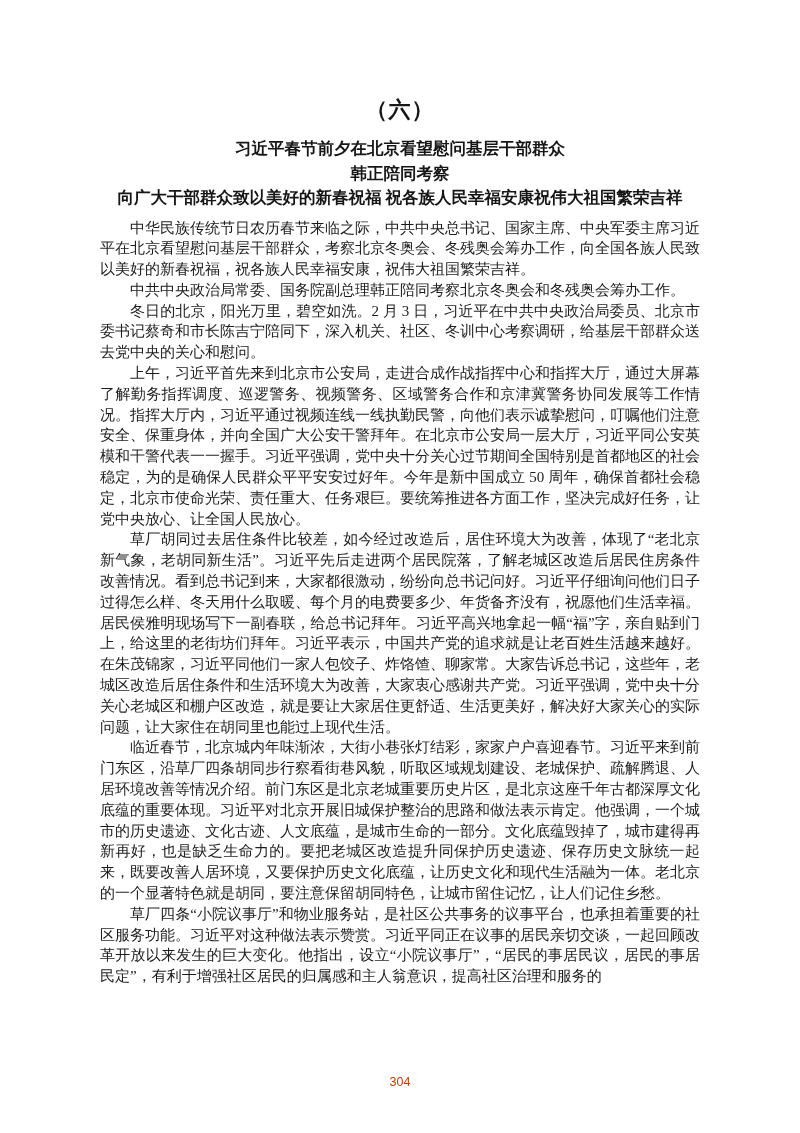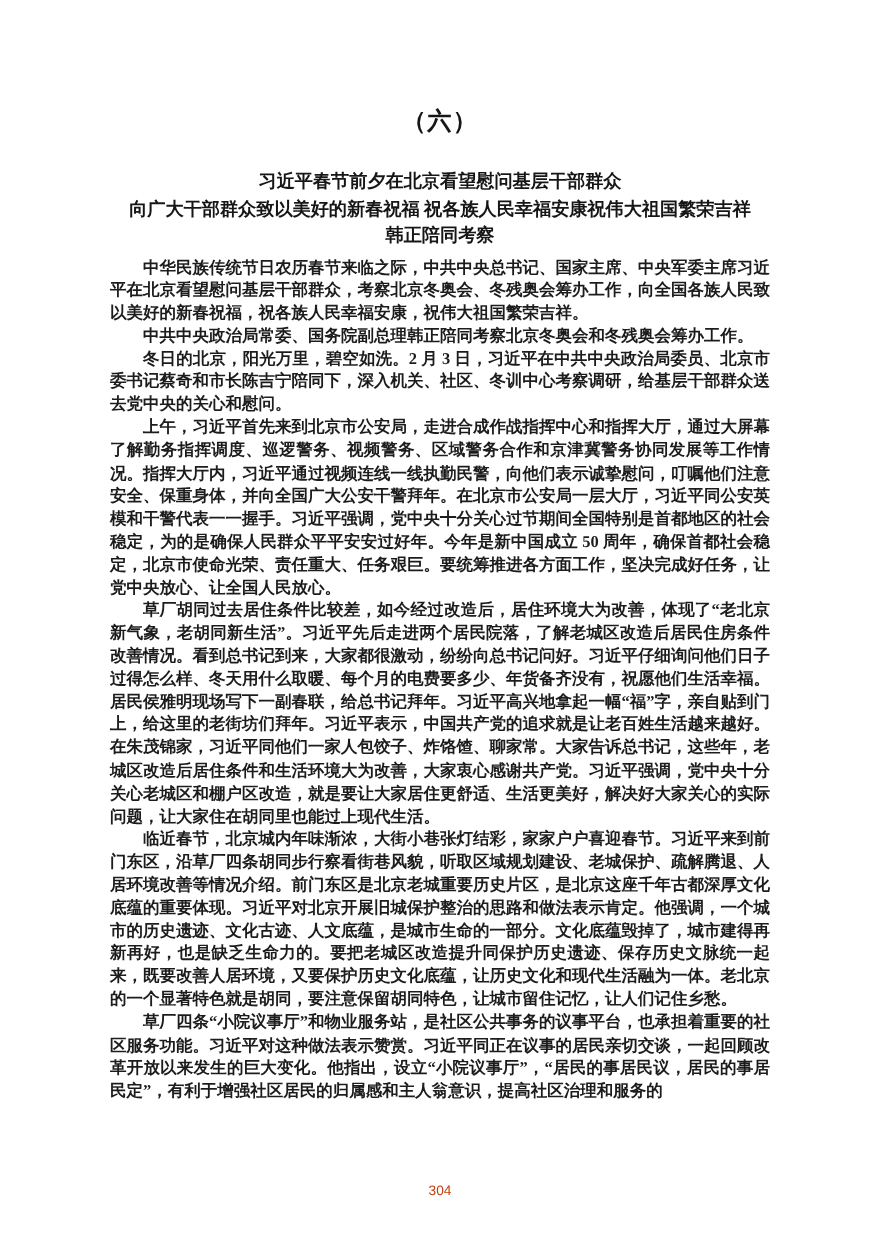--- a/index.html
+++ b/index.html
@@ -19,40 +19,39 @@
   }
   .section-header {
     padding-top: 95px;
     text-align: center;
     font-size: 22px;
     font-weight: bold;
     letter-spacing: 1px;
     color: #161616;
   }
   .title-block {
-    margin-top: 28px;
+    margin-top: 12px;
     padding: 0 60px;
     text-align: center;
     font-weight: bold;
     font-size: 16.5px;
     line-height: 24.5px;
     color: #161616;
   }
   .article-body {
     margin: 7px 100px 0 100px;
     font-size: 15px;
     line-height: 20.8px;
     text-align: justify;
     color: #1c1c1c;
   }
   .article-body p {
     margin: 0;
     padding: 0;
     text-indent: 2em;
-    font-weight: bold;
   }
   .page-number {
     position: absolute;
     left: 0;
     right: 0;
     bottom: 44px;
     text-align: center;
     font-size: 12.5px;
     font-family: "Liberation Sans", "DejaVu Sans", sans-serif;
     color: #c2410c;
@@ -60,22 +59,22 @@
 </style>
 </head>
 <body>
 
 <div class="page">
 
   <div class="section-header">（六）</div>
 
   <div class="title-block">
     <div>习近平春节前夕在北京看望慰问基层干部群众</div>
+    <div>韩正陪同考察</div>
     <div>向广大干部群众致以美好的新春祝福 祝各族人民幸福安康祝伟大祖国繁荣吉祥</div>
-    <div>韩正陪同考察</div>
   </div>
 
   <div class="article-body">
     <p>中华民族传统节日农历春节来临之际，中共中央总书记、国家主席、中央军委主席习近平在北京看望慰问基层干部群众，考察北京冬奥会、冬残奥会筹办工作，向全国各族人民致以美好的新春祝福，祝各族人民幸福安康，祝伟大祖国繁荣吉祥。</p>
     <p>中共中央政治局常委、国务院副总理韩正陪同考察北京冬奥会和冬残奥会筹办工作。</p>
     <p>冬日的北京，阳光万里，碧空如洗。2 月 3 日，习近平在中共中央政治局委员、北京市委书记蔡奇和市长陈吉宁陪同下，深入机关、社区、冬训中心考察调研，给基层干部群众送去党中央的关心和慰问。</p>
     <p>上午，习近平首先来到北京市公安局，走进合成作战指挥中心和指挥大厅，通过大屏幕了解勤务指挥调度、巡逻警务、视频警务、区域警务合作和京津冀警务协同发展等工作情况。指挥大厅内，习近平通过视频连线一线执勤民警，向他们表示诚挚慰问，叮嘱他们注意安全、保重身体，并向全国广大公安干警拜年。在北京市公安局一层大厅，习近平同公安英模和干警代表一一握手。习近平强调，党中央十分关心过节期间全国特别是首都地区的社会稳定，为的是确保人民群众平平安安过好年。今年是新中国成立 50 周年，确保首都社会稳定，北京市使命光荣、责任重大、任务艰巨。要统筹推进各方面工作，坚决完成好任务，让党中央放心、让全国人民放心。</p>
     <p>草厂胡同过去居住条件比较差，如今经过改造后，居住环境大为改善，体现了“老北京新气象，老胡同新生活”。习近平先后走进两个居民院落，了解老城区改造后居民住房条件改善情况。看到总书记到来，大家都很激动，纷纷向总书记问好。习近平仔细询问他们日子过得怎么样、冬天用什么取暖、每个月的电费要多少、年货备齐没有，祝愿他们生活幸福。居民侯雅明现场写下一副春联，给总书记拜年。习近平高兴地拿起一幅“福”字，亲自贴到门上，给这里的老街坊们拜年。习近平表示，中国共产党的追求就是让老百姓生活越来越好。在朱茂锦家，习近平同他们一家人包饺子、炸饹馇、聊家常。大家告诉总书记，这些年，老城区改造后居住条件和生活环境大为改善，大家衷心感谢共产党。习近平强调，党中央十分关心老城区和棚户区改造，就是要让大家居住更舒适、生活更美好，解决好大家关心的实际问题，让大家住在胡同里也能过上现代生活。</p>
     <p>临近春节，北京城内年味渐浓，大街小巷张灯结彩，家家户户喜迎春节。习近平来到前门东区，沿草厂四条胡同步行察看街巷风貌，听取区域规划建设、老城保护、疏解腾退、人居环境改善等情况介绍。前门东区是北京老城重要历史片区，是北京这座千年古都深厚文化底蕴的重要体现。习近平对北京开展旧城保护整治的思路和做法表示肯定。他强调，一个城市的历史遗迹、文化古迹、人文底蕴，是城市生命的一部分。文化底蕴毁掉了，城市建得再新再好，也是缺乏生命力的。要把老城区改造提升同保护历史遗迹、保存历史文脉统一起来，既要改善人居环境，又要保护历史文化底蕴，让历史文化和现代生活融为一体。老北京的一个显著特色就是胡同，要注意保留胡同特色，让城市留住记忆，让人们记住乡愁。</p>
     <p>草厂四条“小院议事厅”和物业服务站，是社区公共事务的议事平台，也承担着重要的社区服务功能。习近平对这种做法表示赞赏。习近平同正在议事的居民亲切交谈，一起回顾改革开放以来发生的巨大变化。他指出，设立“小院议事厅”，“居民的事居民议，居民的事居民定”，有利于增强社区居民的归属感和主人翁意识，提高社区治理和服务的</p>

